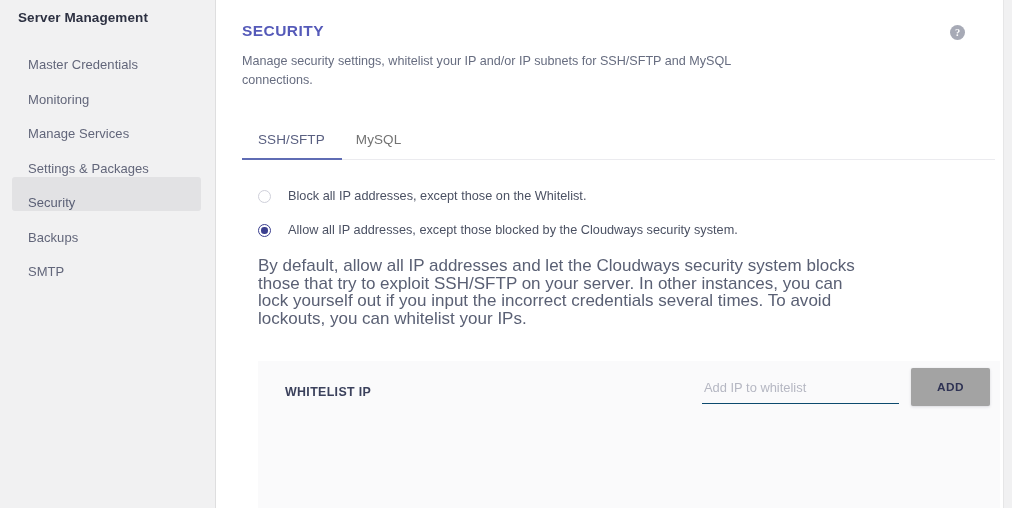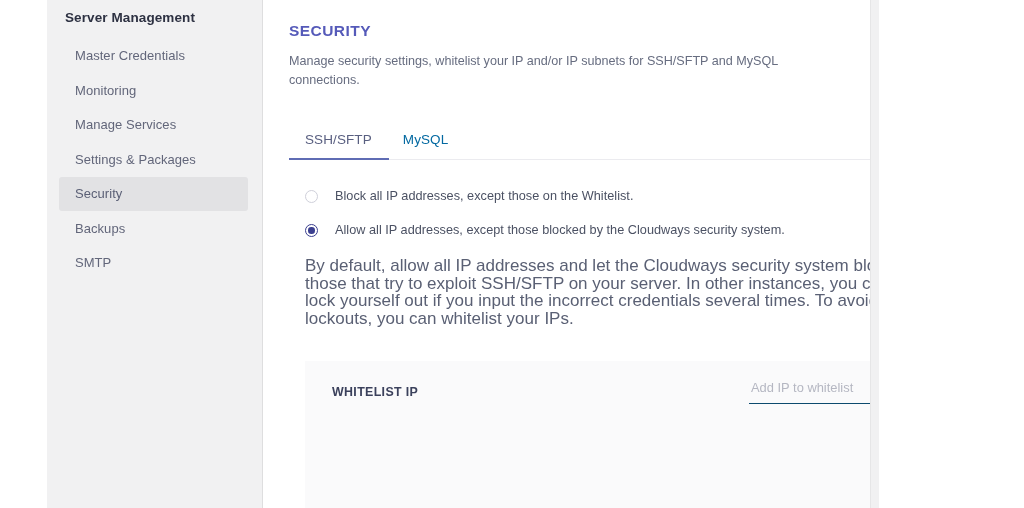--- a/index.html
+++ b/index.html
@@ -12,24 +12,23 @@
     background: #ffffff;
     font-family: "Liberation Sans", sans-serif;
     overflow: hidden;
     position: relative;
     -webkit-font-smoothing: antialiased;
   }
 
   
   .app {
     display: flex;
-    width: 832px;
-    height: 508px;
-    position: relative;
-    margin-left: 47px;
+    width: 1012px;
+    height: 508px;
+    position: relative;
   }
 
   
   .sidebar {
     width: 216px;
     min-width: 216px;
     height: 508px;
     background: #f1f1f2;
     border-right: 1px solid #dededf;
     box-sizing: border-box;
@@ -43,21 +42,21 @@
     padding: 0 0 0 18px;
     line-height: 18px;
     letter-spacing: 0.1px;
   }
   .sidebar-list {
     margin-top: 12px;
   }
   .sidebar-item {
     height: 34px;
     display: flex;
-    align-items: center;
+    align-items: flex-end;
     margin: 0 14px 0 12px;
     padding-left: 16px;
     border-radius: 3px;
     box-sizing: border-box;
   }
   .sidebar-item + .sidebar-item {
     margin-top: 0.5px;
   }
   .sidebar-item .lbl {
     font-size: 13px;
@@ -152,21 +151,21 @@
   .tab.active::after {
     content: "";
     position: absolute;
     left: 0;
     right: 0;
     bottom: -1px;
     height: 2px;
     background: #5f6cb4;
   }
   .tab.inactive {
-    color: #0369a1;
+    color: #737373;
     padding-left: 14px;
   }
 
   
   .radio-group {
     margin-top: 29px;
     padding-left: 16px;
   }
   .radio-row {
     display: flex;

